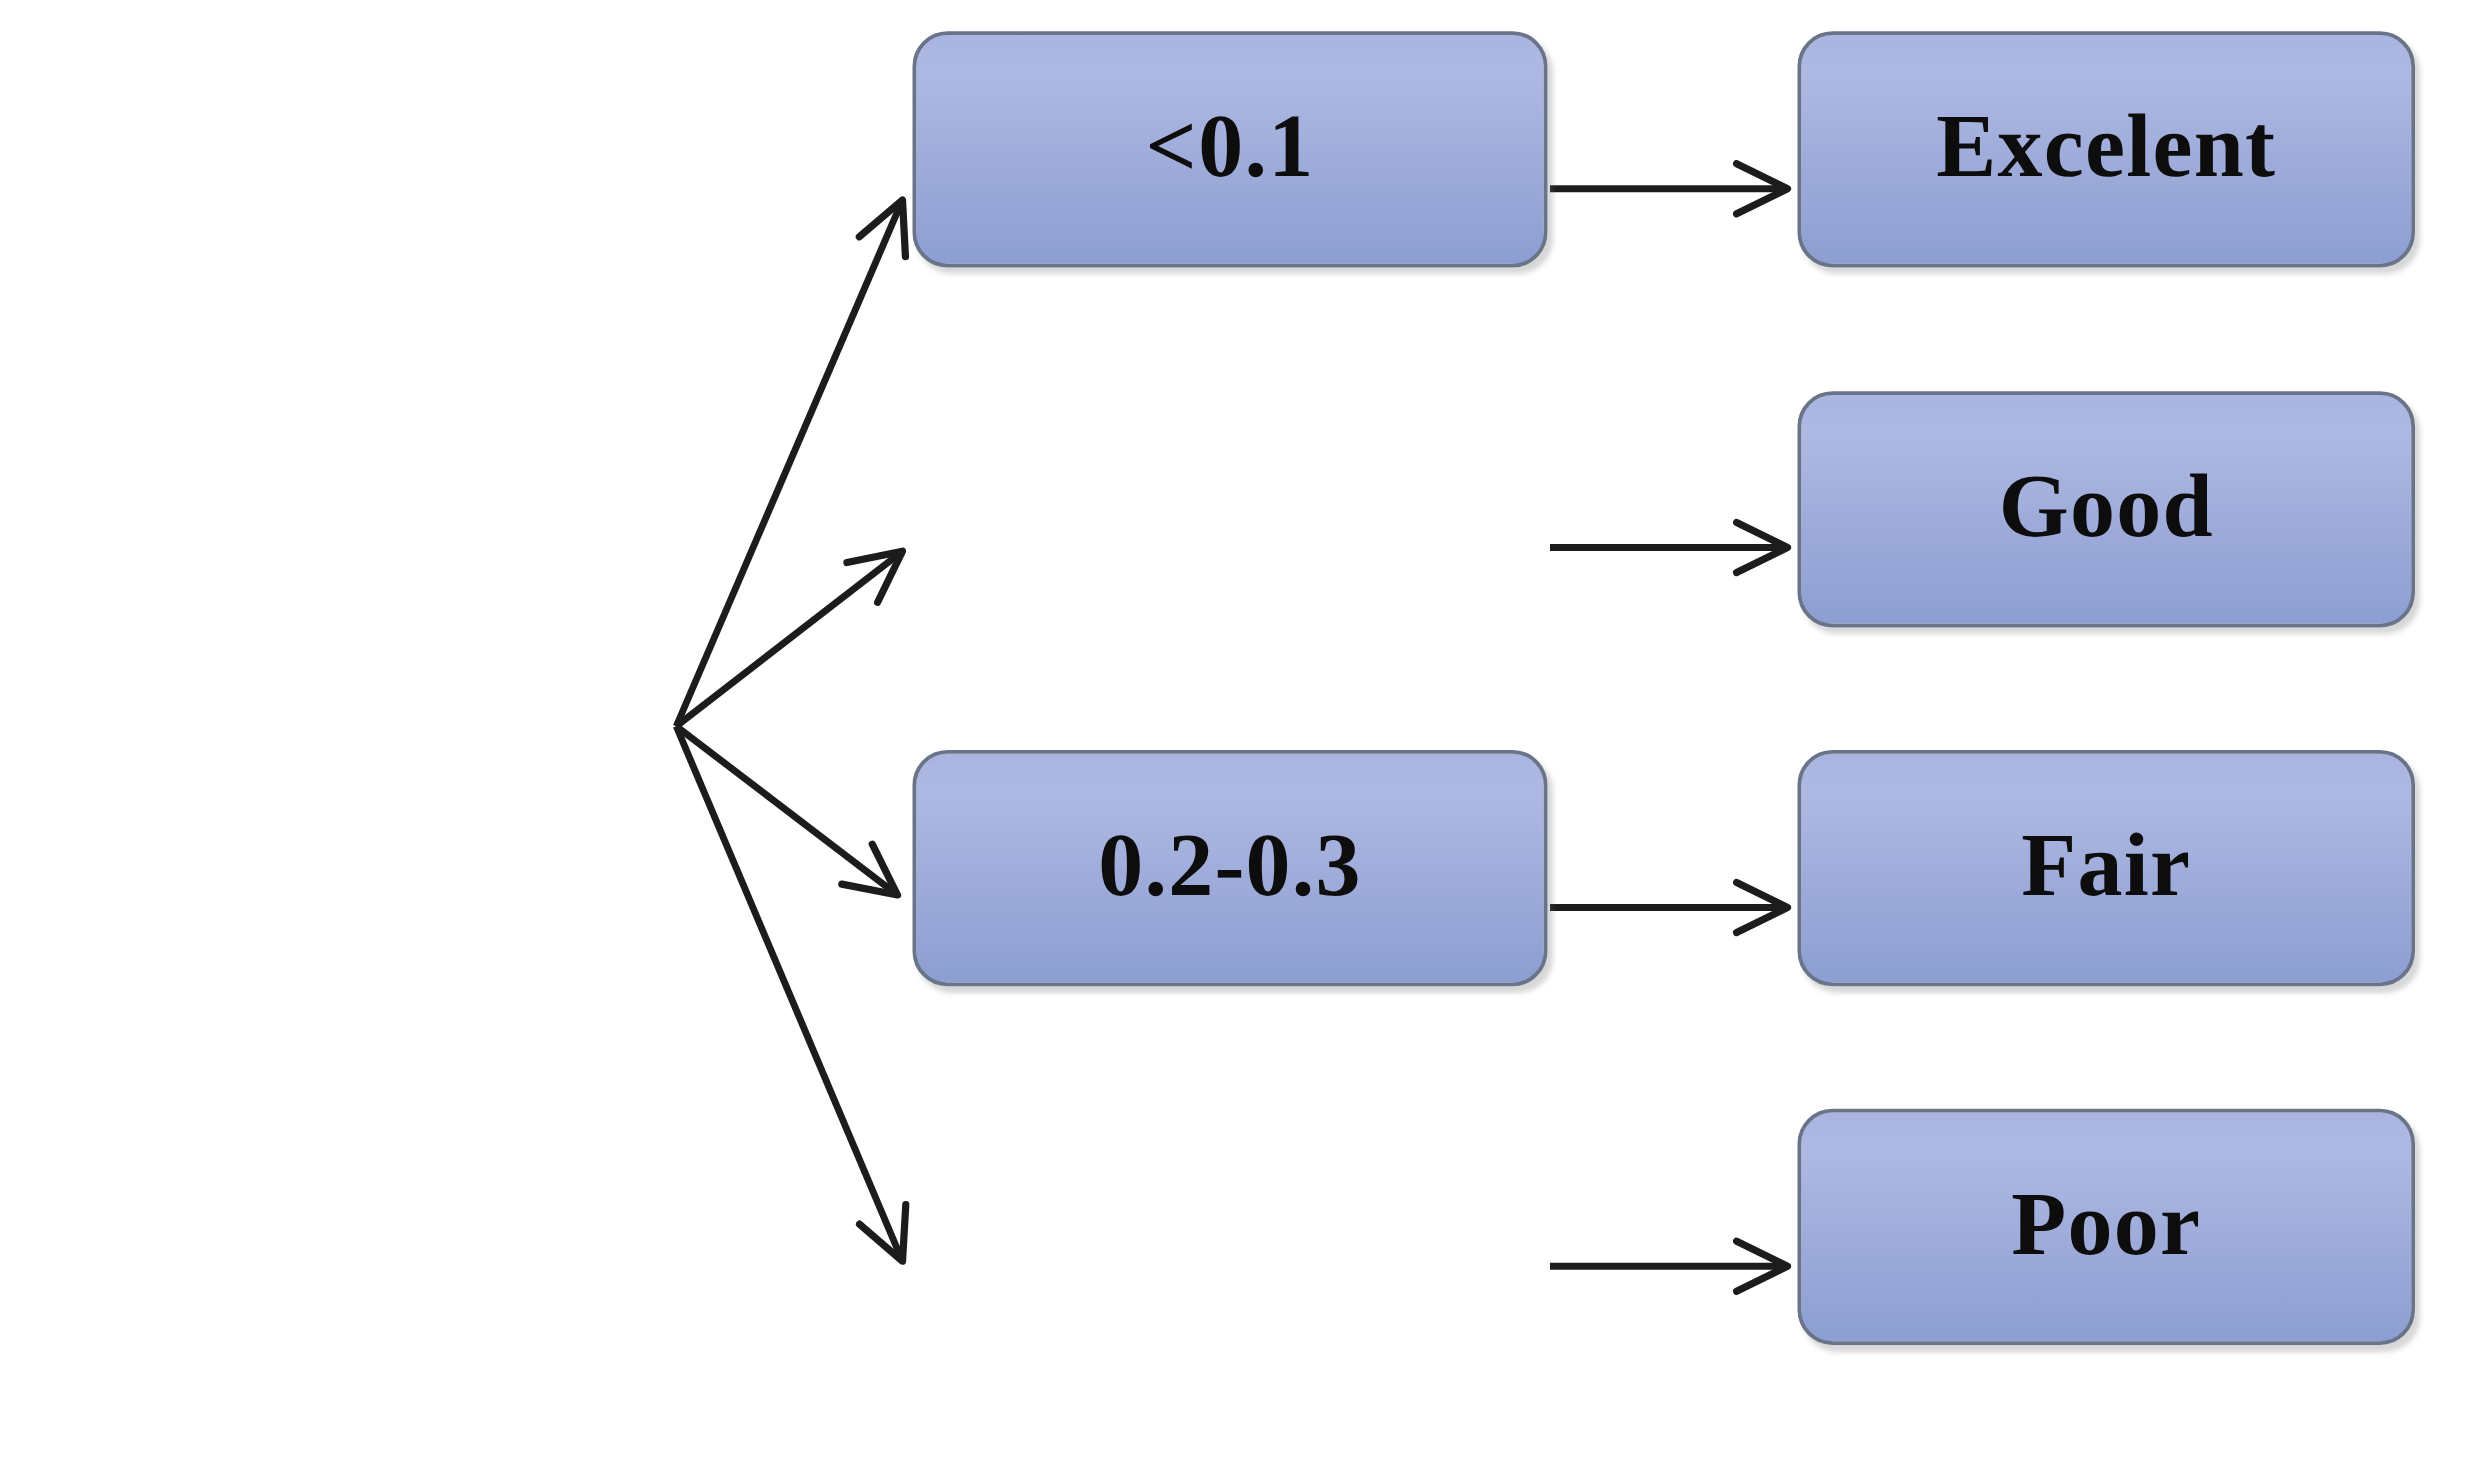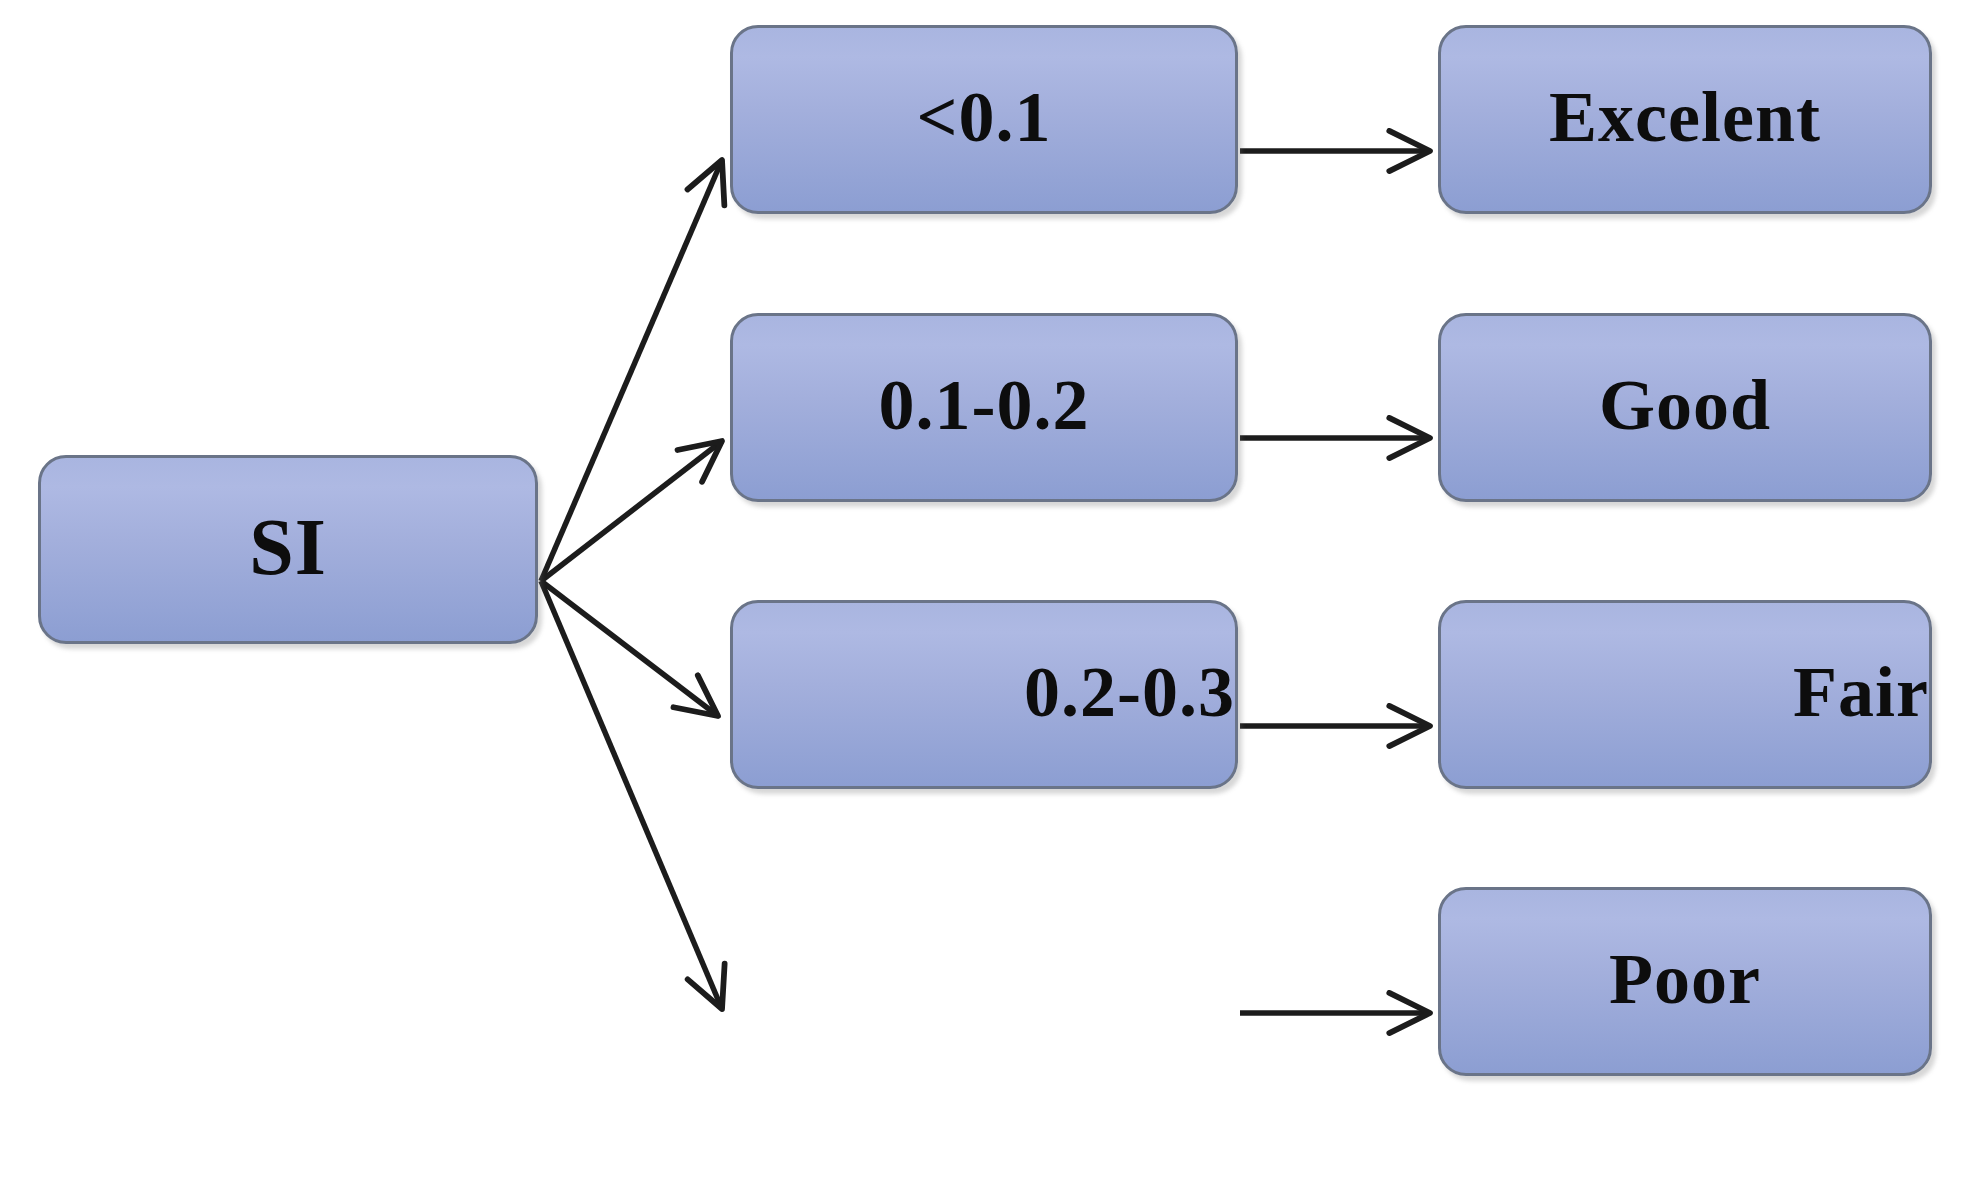--- a/index.html
+++ b/index.html
@@ -42,21 +42,21 @@
   }
   .node .label { transform: translateY(-2px); }
   
   .n-si    { left: 38px;   top: 455px; width: 500px; font-size: 80px; }
   
   .col-mid { left: 730px;  width: 508px; }
   
   .col-right { left: 1438px; width: 494px; }
   .row-0 { top: 25px; }
   .row-1 { top: 313px; }
-  .row-2 { top: 600px; justify-content: flex-end; }
+  .row-2 { top: 600px; }
   .row-3 { top: 887px; }
   .arrows {
     position: absolute;
     left: 0; top: 0;
     width: 1986px;
     height: 1186px;
     pointer-events: none;
   }
 </style>
 </head>
@@ -75,29 +75,23 @@
       <path d="M541,581 L722,441" marker-end="url(#openArrow)"></path>
       <path d="M541,581 L718,716" marker-end="url(#openArrow)"></path>
       <path d="M541,581 L722,1009" marker-end="url(#openArrow)"></path>
       <path d="M1240,151 L1430,151" marker-end="url(#openArrow)"></path>
       <path d="M1240,438 L1430,438" marker-end="url(#openArrow)"></path>
       <path d="M1240,726 L1430,726" marker-end="url(#openArrow)"></path>
       <path d="M1240,1013 L1430,1013" marker-end="url(#openArrow)"></path>
     </g>
   </svg>
 
-  <div class="node n-si">
-    <span class="label">SI</span>
-  </div>
 
   <div class="node col-mid row-0">
     <span class="label">&lt;0.1</span>
-  </div>
-  <div class="node col-mid row-1">
-    <span class="label">0.1-0.2</span>
   </div>
   <div class="node col-mid row-2">
     <span class="label">0.2-0.3</span>
   </div>
 
   <div class="node col-right row-1">
     <span class="label">Good</span>
   </div>
   <div class="node col-right row-0">
     <span class="label">Excelent</span>

